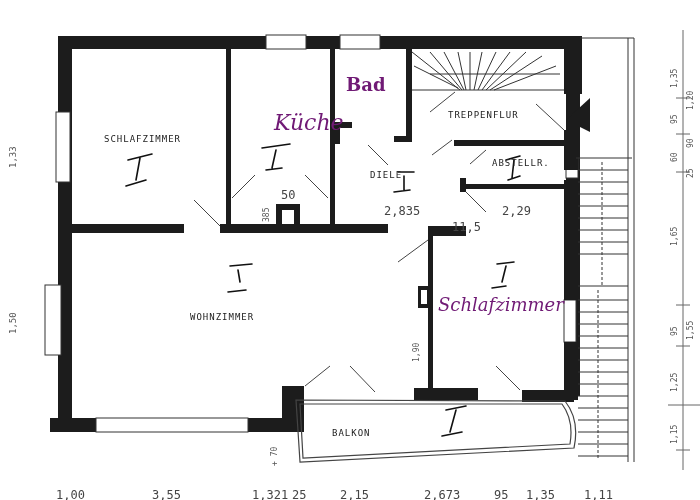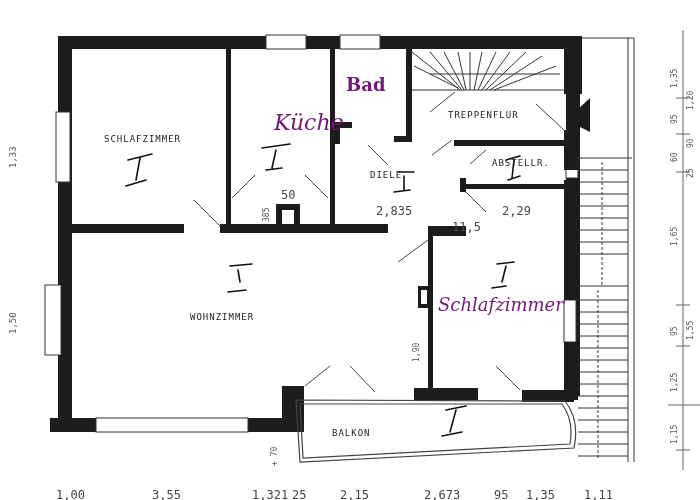--- a/index.html
+++ b/index.html
@@ -163,21 +163,21 @@
 <div class="hand" style="left:346px;top:74px;font-size:18px;font-style:normal;font-weight:bold;">Bad</div>
 <div class="lbl" style="left:448px;top:110px;">TREPPENFLUR</div>
 <div class="lbl" style="left:370px;top:170px;">DIELE</div>
 <div class="lbl" style="left:492px;top:158px;">ABSTELLR.</div>
 <div class="lbl" style="left:190px;top:312px;">WOHNZIMMER</div>
 <div class="hand" style="left:438px;top:294px;font-size:18px;">Schlafzimmer</div>
 <div class="lbl" style="left:332px;top:428px;">BALKON</div>
 
 <div class="dim" style="left:281px;top:188px;">50</div>
 <div class="vdim" style="left:262px;top:222px;">385</div>
-<div class="dim" style="left:376px;top:204px;">2,835</div>
+<div class="dim" style="left:384px;top:204px;">2,835</div>
 <div class="dim" style="left:452px;top:220px;">11,5</div>
 <div class="dim" style="left:502px;top:204px;">2,29</div>
 <div class="vdim" style="left:412px;top:362px;">1,90</div>
 <div class="vdim" style="left:270px;top:466px;">+ 70</div>
 
 <div class="vdim" style="left:8px;top:168px;font-size:9px;">1,33</div>
 <div class="vdim" style="left:8px;top:334px;font-size:9px;">1,50</div>
 
 <div class="dim" style="left:56px;top:488px;">1,00</div>
 <div class="dim" style="left:152px;top:488px;">3,55</div>

